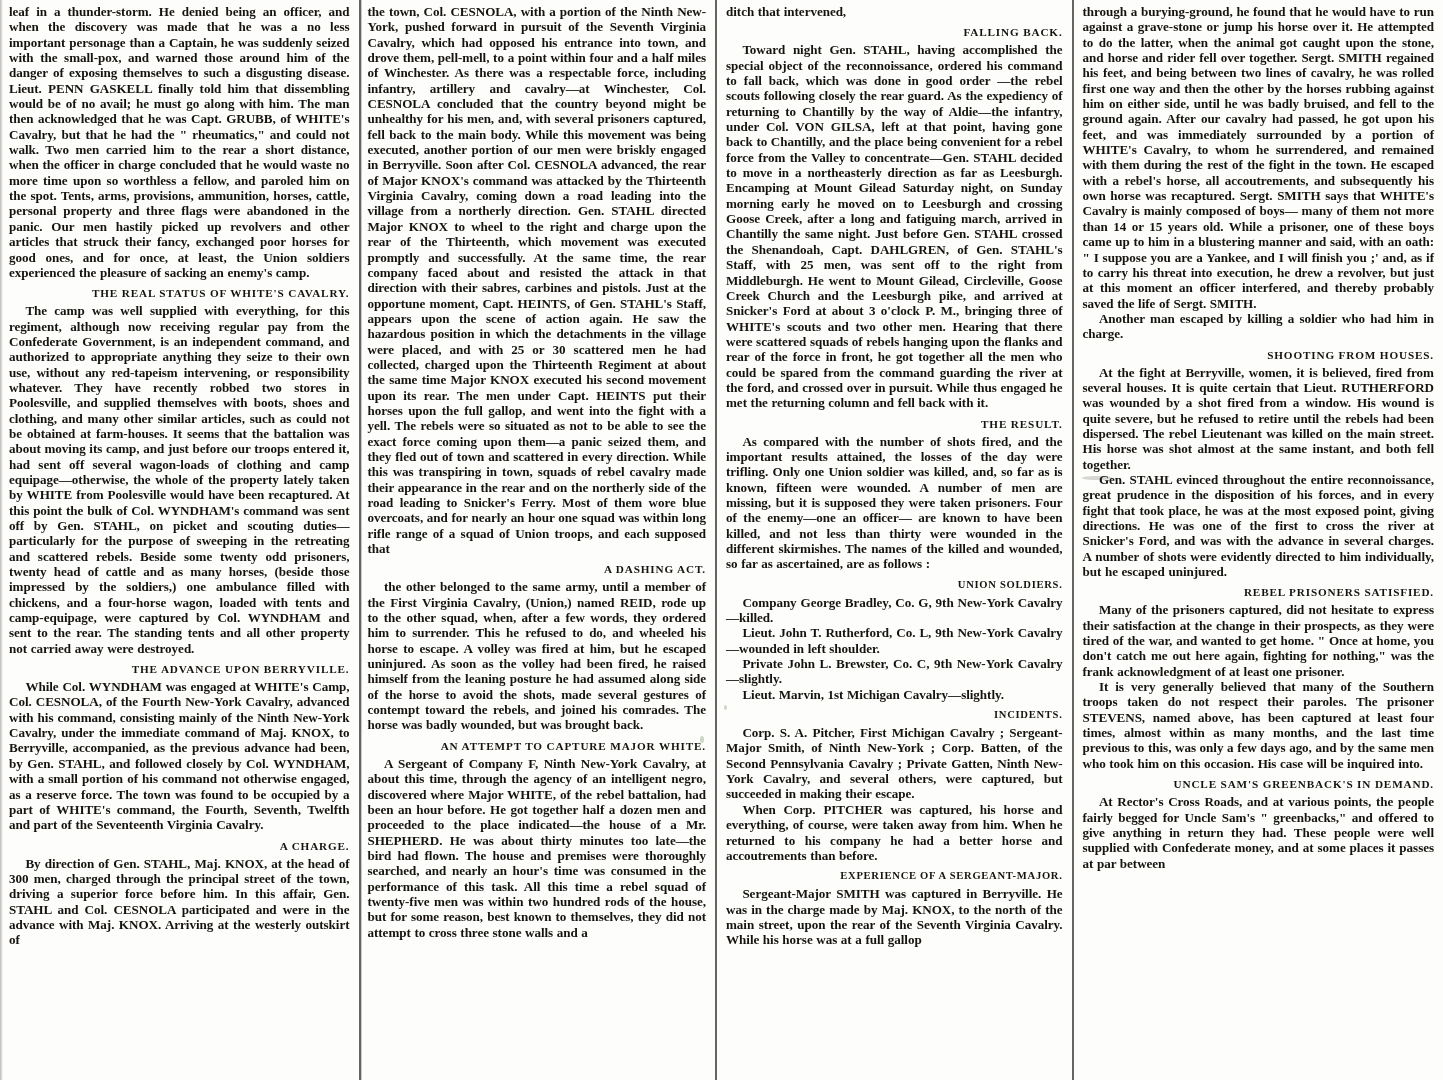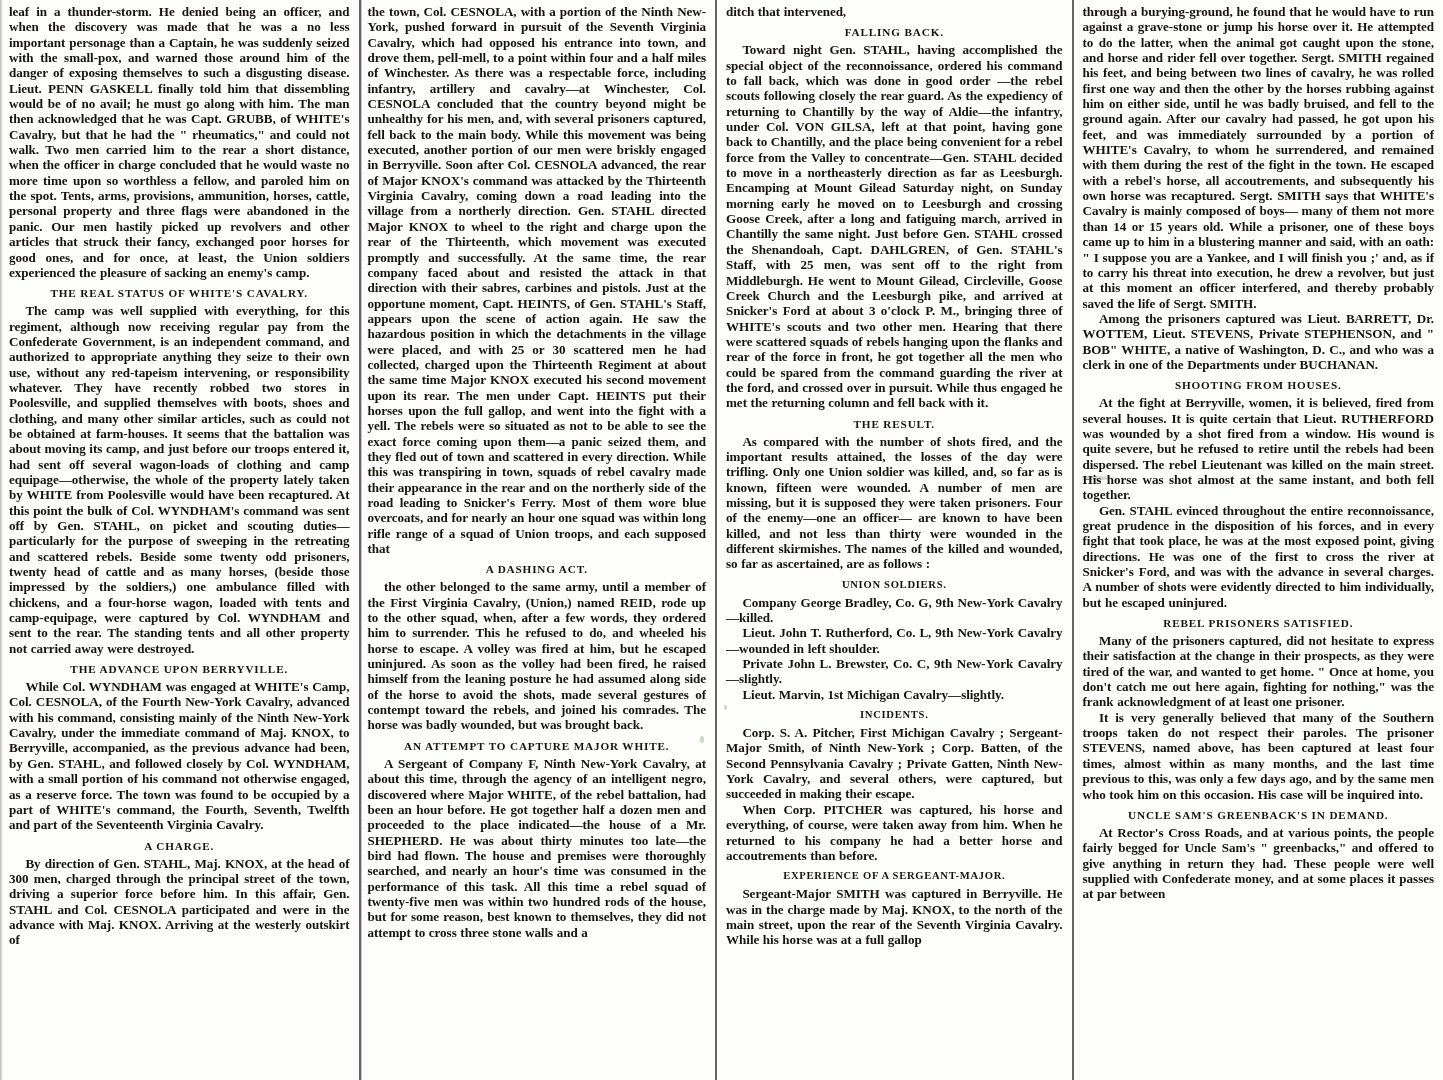--- a/index.html
+++ b/index.html
@@ -53,21 +53,21 @@
     font-weight: 700;
     letter-spacing: -0.05px;
     word-spacing: 0.4px;
     -webkit-font-smoothing: none;
     color: #17140f;
   }
   p.para.cont { text-indent: 0; }
 
   h3.head {
     margin: 6px 0 3px 0;
-    text-align: center;
+    text-align: right;
     font-size: 11.2px;
     line-height: 14px;
     font-weight: 700;
     letter-spacing: 0.85px;
     text-transform: uppercase;
     color: #17140f;
   }
   h3.head.sub {
     font-size: 10.6px;
     letter-spacing: 0.7px;
@@ -119,21 +119,21 @@
       <p class="para">Lieut. Marvin, 1st Michigan Cavalry—slightly.</p>
       <h3 class="head sub">INCIDENTS.</h3>
       <p class="para">Corp. S. A. Pitcher, First Michigan Cavalry ; Sergeant-Major Smith, of Ninth New-York ; Corp. Batten, of the Second Pennsylvania Cavalry ; Private Gatten, Ninth New-York Cavalry, and several others, were captured, but succeeded in making their escape.</p>
       <p class="para">When Corp. PITCHER was captured, his horse and everything, of course, were taken away from him. When he returned to his company he had a better horse and accoutrements than before.</p>
       <h3 class="head sub faint">EXPERIENCE OF A SERGEANT-MAJOR.</h3>
       <p class="para">Sergeant-Major SMITH was captured in Berryville. He was in the charge made by Maj. KNOX, to the north of the main street, upon the rear of the Seventh Virginia Cavalry. While his horse was at a full gallop</p>
     </div>
   <div class="rule r3"></div>
   <div class="column col-4" id="col3">
       <p class="para cont">through a burying-ground, he found that he would have to run against a grave-stone or jump his horse over it. He attempted to do the latter, when the animal got caught upon the stone, and horse and rider fell over together. Sergt. SMITH regained his feet, and being between two lines of cavalry, he was rolled first one way and then the other by the horses rubbing against him on either side, until he was badly bruised, and fell to the ground again. After our cavalry had passed, he got upon his feet, and was immediately surrounded by a portion of WHITE's Cavalry, to whom he surrendered, and remained with them during the rest of the fight in the town. He escaped with a rebel's horse, all accoutrements, and subsequently his own horse was recaptured. Sergt. SMITH says that WHITE's Cavalry is mainly composed of boys— many of them not more than 14 or 15 years old. While a prisoner, one of these boys came up to him in a blustering manner and said, with an oath: " I suppose you are a Yankee, and I will finish you ;' and, as if to carry his threat into execution, he drew a revolver, but just at this moment an officer interfered, and thereby probably saved the life of Sergt. SMITH.</p>
-      <p class="para">Among the prisoners captured was Lieut. BARRETT, Dr. WOTTEM, Lieut. STEVENS, Private STEPHENSON, and " BOB" WHITE, a native of Washington, D. C., and who was a clerk in one of the Departments under BUCHANAN.</p>
+      <p class="para">Another man escaped by killing a soldier who had him in charge.</p>
       <h3 class="head">SHOOTING FROM HOUSES.</h3>
       <p class="para">At the fight at Berryville, women, it is believed, fired from several houses. It is quite certain that Lieut. RUTHERFORD was wounded by a shot fired from a window. His wound is quite severe, but he refused to retire until the rebels had been dispersed. The rebel Lieutenant was killed on the main street. His horse was shot almost at the same instant, and both fell together.</p>
       <p class="para">Gen. STAHL evinced throughout the entire reconnoissance, great prudence in the disposition of his forces, and in every fight that took place, he was at the most exposed point, giving directions. He was one of the first to cross the river at Snicker's Ford, and was with the advance in several charges. A number of shots were evidently directed to him individually, but he escaped uninjured.</p>
       <h3 class="head">REBEL PRISONERS SATISFIED.</h3>
       <p class="para">Many of the prisoners captured, did not hesitate to express their satisfaction at the change in their prospects, as they were tired of the war, and wanted to get home. " Once at home, you don't catch me out here again, fighting for nothing," was the frank acknowledgment of at least one prisoner.</p>
       <p class="para">It is very generally believed that many of the Southern troops taken do not respect their paroles. The prisoner STEVENS, named above, has been captured at least four times, almost within as many months, and the last time previous to this, was only a few days ago, and by the same men who took him on this occasion. His case will be inquired into.</p>
       <h3 class="head">UNCLE SAM'S GREENBACK'S IN DEMAND.</h3>
       <p class="para">At Rector's Cross Roads, and at various points, the people fairly begged for Uncle Sam's " greenbacks," and offered to give anything in return they had. These people were well supplied with Confederate money, and at some places it passes at par between</p>
     </div>
 

